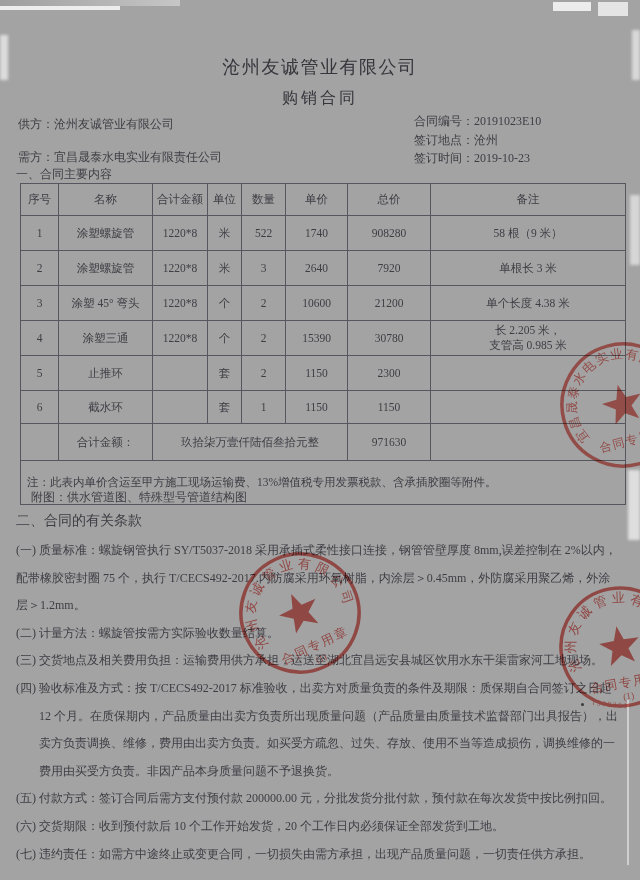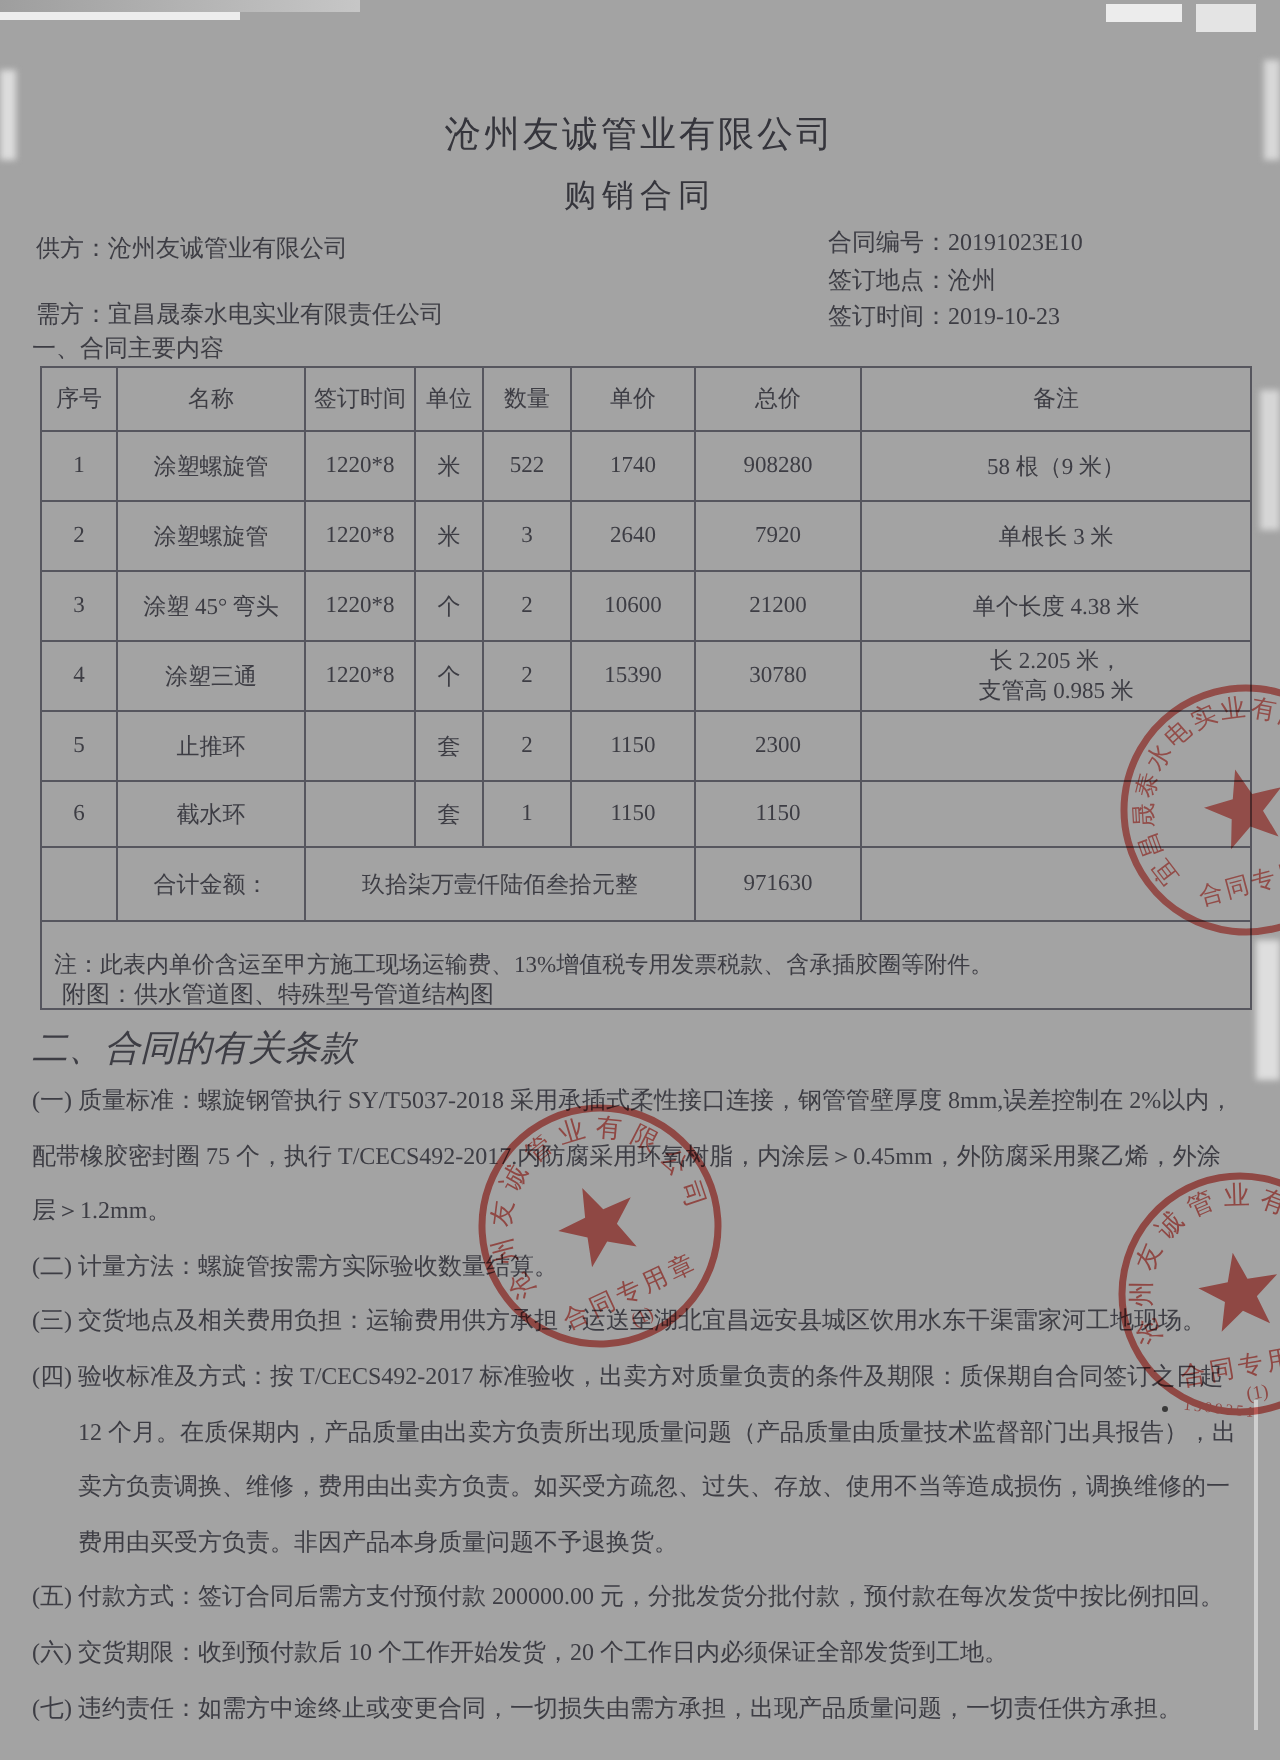--- a/index.html
+++ b/index.html
@@ -12,21 +12,21 @@
   .meta-left2{top:149px;left:18px;font-size:12px;text-align:right;}
   .meta-r1{top:113px;left:414px;font-size:12px;}
   .meta-r2{top:132px;left:414px;font-size:12px;}
   .meta-r3{top:150px;left:414px;font-size:12px;}
   .sec1{top:166px;left:16px;font-size:12px;}
   .items{top:183px;left:20px;width:605px;border-collapse:collapse;table-layout:fixed;}
   .items td{border:1px solid #56565e;text-align:center;vertical-align:middle;
             font-size:11.5px;color:#3d3d44;padding:0;overflow:hidden;}
   .items td.note-cell{text-align:left;padding:14px 6px;}
   .attach{top:489px;left:16px;font-size:12px;padding-left:15px;}
-  .sec2{top:512px;left:16px;font-size:18px;font-style:italic;}
+  .sec2{top:512px;left:16px;font-size:14px;}
   .terms{top:537px;left:16px;width:608px;font-size:12px;}
   .terms .tline{height:27.6px;line-height:27.6px;white-space:nowrap;}
   .terms .indent{padding-left:23px;}
   .stamp{position:absolute;mix-blend-mode:multiply;}
   .stamp text{font-family:"Liberation Serif","DejaVu Serif",serif;}
   .art{position:absolute;pointer-events:none;}
   .smudge{filter:blur(1.5px);}
 </style>
 </head>
 <body>
@@ -64,21 +64,21 @@
         <col style="width:34px">
       <col style="width:44px">
         <col style="width:62px">
         <col style="width:83px">
         <col style="width:195px">
     </colgroup>
     <tbody>
         <tr style="height:32px">
       <td>序号</td>
       <td>名称</td>
-      <td>签订时间</td>
+      <td>合计金额</td>
       <td>单位</td>
       <td>数量</td>
       <td>单价</td>
       <td>总价</td>
       <td>备注</td>
     </tr>
     <tr style="height:35px">
       <td>1</td>
       <td>涂塑螺旋管</td>
       <td>1220*8</td>

